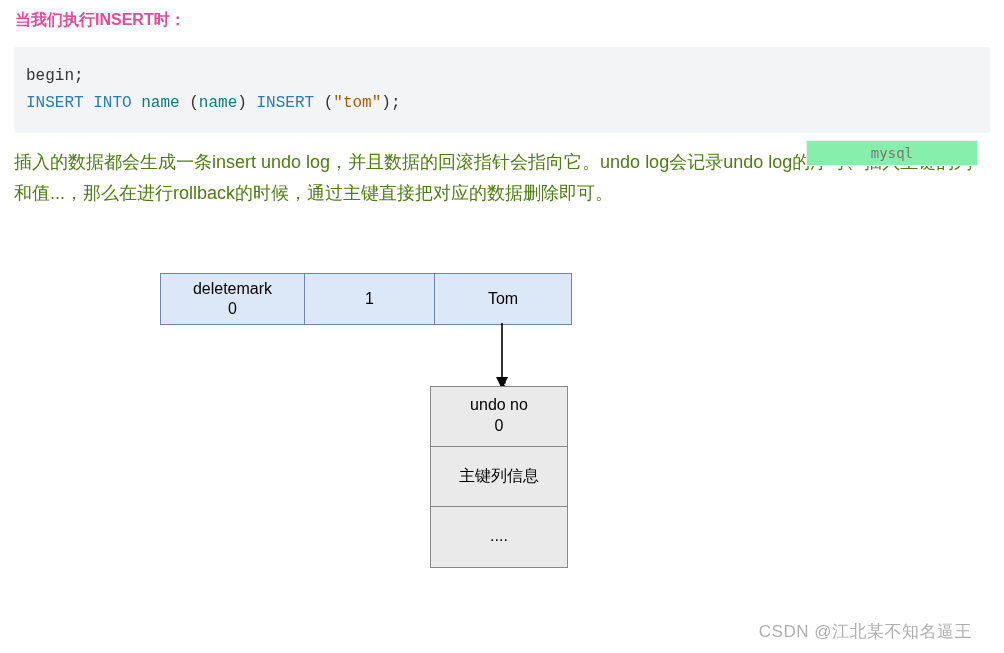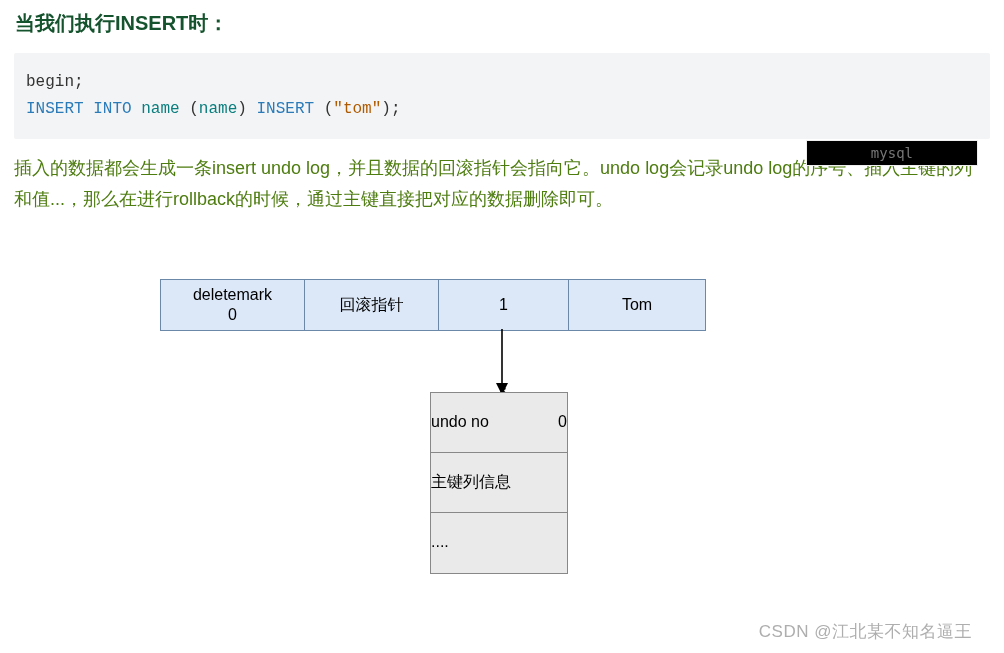--- a/index.html
+++ b/index.html
@@ -5,22 +5,22 @@
     * { box-sizing: border-box; margin: 0; padding: 0; }
     body {
       width: 1004px;
       height: 653px;
       font-family: "Microsoft YaHei", "PingFang SC", sans-serif;
       background: #fff;
       position: relative;
       overflow: hidden;
     }
     .heading {
-      color: #14532d;
-      font-size: 20px;
+      color: #ec4899;
+      font-size: 16px;
       font-weight: bold;
       padding: 10px 15px 16px 15px;
     }
     .codeblock {
       background: #f3f4f5;
       padding: 16px 12px;
       margin: 0 14px 4px 14px;
       font-family: "Consolas", "Courier New", monospace;
       font-size: 16px;
       color: #333;
@@ -29,21 +29,21 @@
       border-radius: 2px;
     }
     .kw { color: #2b7bb9; }
     .ident { color: #0a7e7e; }
     .paren { color: #333; }
     .str { color: #b05a00; }
     .lang-hint {
       position: absolute;
       right: 26px;
       top: 140px;
-      background: #000000;
+      background: #86efac;
       color: #777;
       font-family: monospace;
       font-size: 14px;
       padding: 4px 64px;
       border: 1px solid #eee;
     }
     .paragraph {
       padding: 10px 14px;
       font-size: 18px;
       color: #4d7c0f;
@@ -88,23 +88,23 @@
       width: 138px;
       border: 1.5px solid #888;
       background: #eaeaea;
       display: flex;
       flex-direction: column;
     }
     .undo-cell {
       border-bottom: 1.5px solid #888;
       height: 60px;
       display: flex;
-      flex-direction: row;
+      flex-direction: column;
       align-items: center;
-      justify-content: space-between;
+      justify-content: center;
       font-size: 16px;
       color: #000;
       line-height: 1.3;
     }
     .undo-cell:last-child { border-bottom: none; }
     .arrow-svg {
       position: absolute;
       left: 492px;
       top: 50px;
       width: 20px;
@@ -138,21 +138,20 @@
 <div class="lang-hint">mysql</div>
 
 <div class="paragraph">插入的数据都会生成一条insert undo log，并且数据的回滚指针会指向它。undo log会记录undo log的序号、插入主键的列和值...，那么在进行rollback的时候，通过主键直接把对应的数据删除即可。</div>
 
 <div class="diagram">
   <div class="row-table">
     <div class="row-cell c0">
       <span>deletemark</span>
       <span>0</span>
     </div>
-    <div class="row-cell c2">回滚指针</div>
     <div class="row-cell c3">1</div>
     <div class="row-cell c4">Tom</div>
   </div>
 
   <svg class="arrow-svg" viewBox="0 0 20 66">
     <line x1="10" y1="0" x2="10" y2="56" stroke="#000" stroke-width="1.6"></line>
     <polygon points="10,66 4,54 16,54" fill="#000"></polygon>
   </svg>
   <div class="cursor">↖</div>
 

